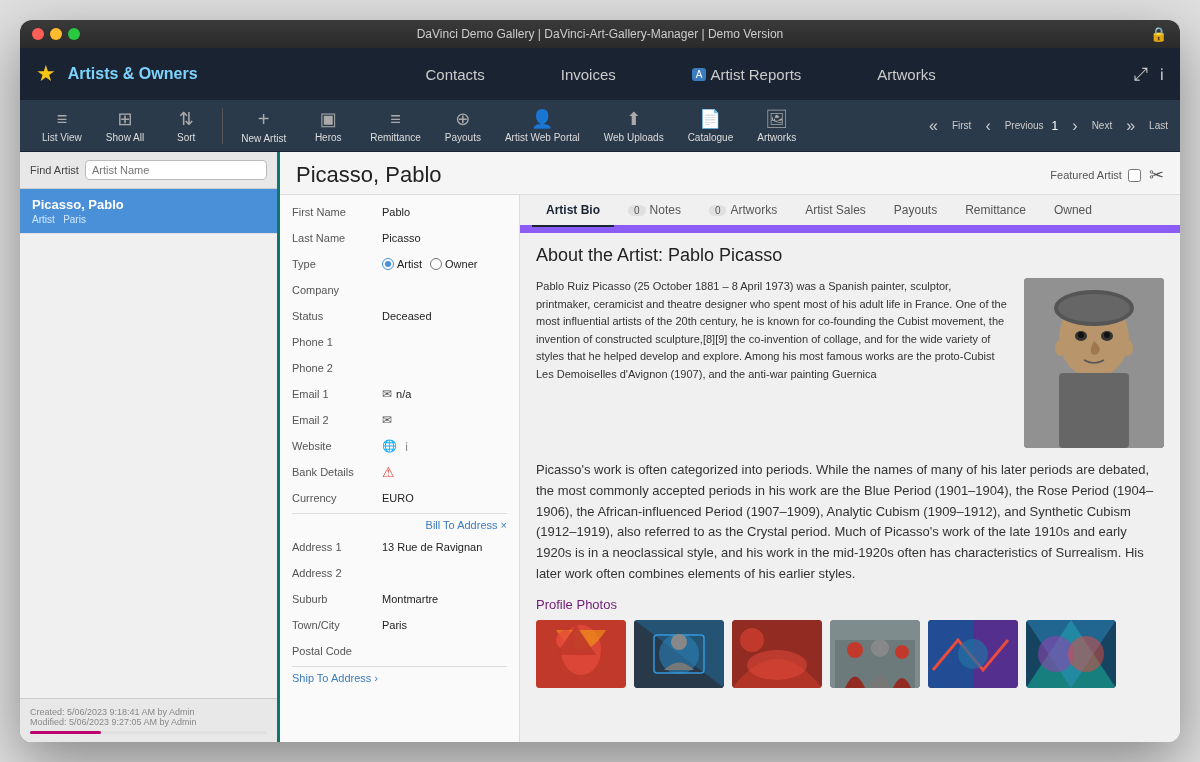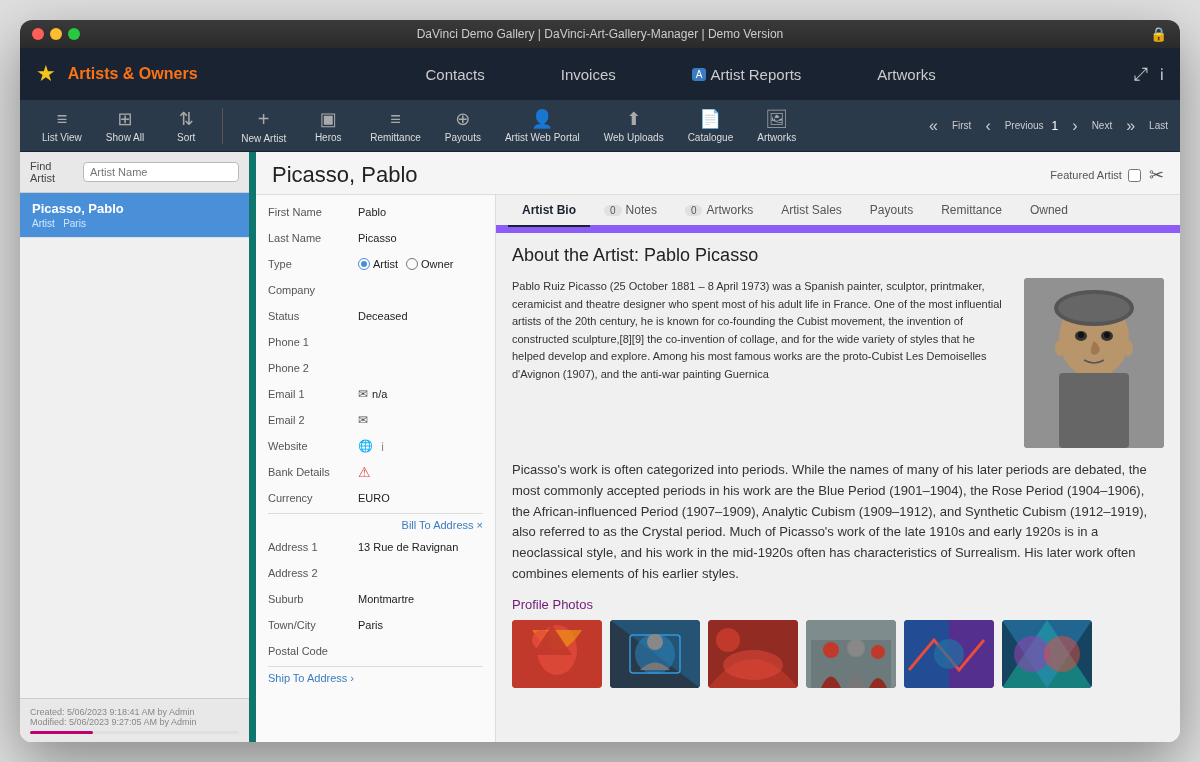--- a/index.html
+++ b/index.html
@@ -54,21 +54,21 @@
       align-items: center;
       padding: 0 16px;
       gap: 0;
     }
     .nav-logo {
       color: #f5c518;
       font-size: 22px;
       margin-right: 12px;
     }
     .nav-section-title {
-      color: #f97316;
+      color: #7dd3fc;
       font-size: 16px;
       font-weight: 600;
       min-width: 160px;
     }
     .nav-items {
       display: flex;
       flex: 1;
       justify-content: center;
       gap: 60px;
     }
@@ -141,23 +141,23 @@
 
     
     .main-content {
       display: flex;
       height: 590px;
       background: #f0f0f0;
     }
 
     
     .sidebar {
-      width: 236px;
+      width: 260px;
       background: #f0f0f0;
-      border-right: 7px solid #0f766e;
+      border-right: 3px solid #0f766e;
       display: flex;
       flex-direction: column;
     }
     .find-artist-bar {
       padding: 8px 10px;
       display: flex;
       align-items: center;
       gap: 6px;
       background: #e8e8e8;
       border-bottom: 1px solid #ccc;

